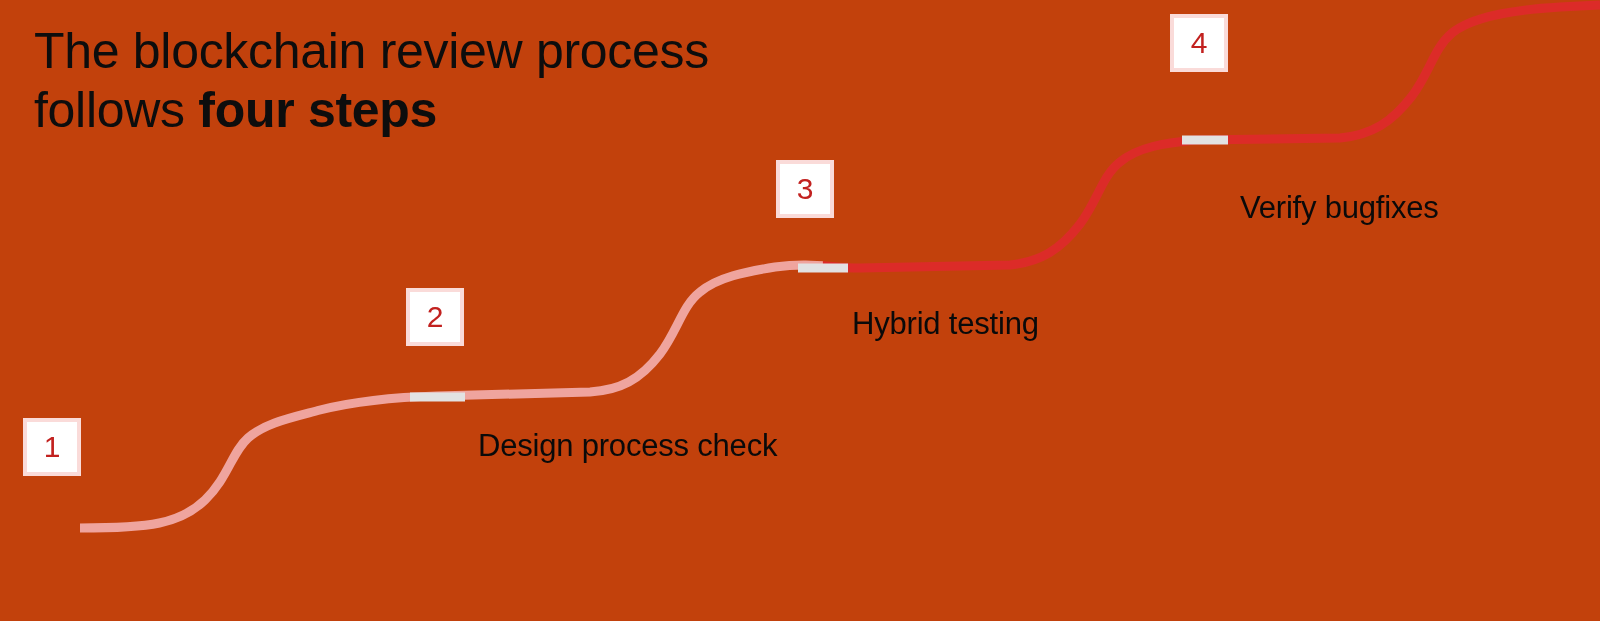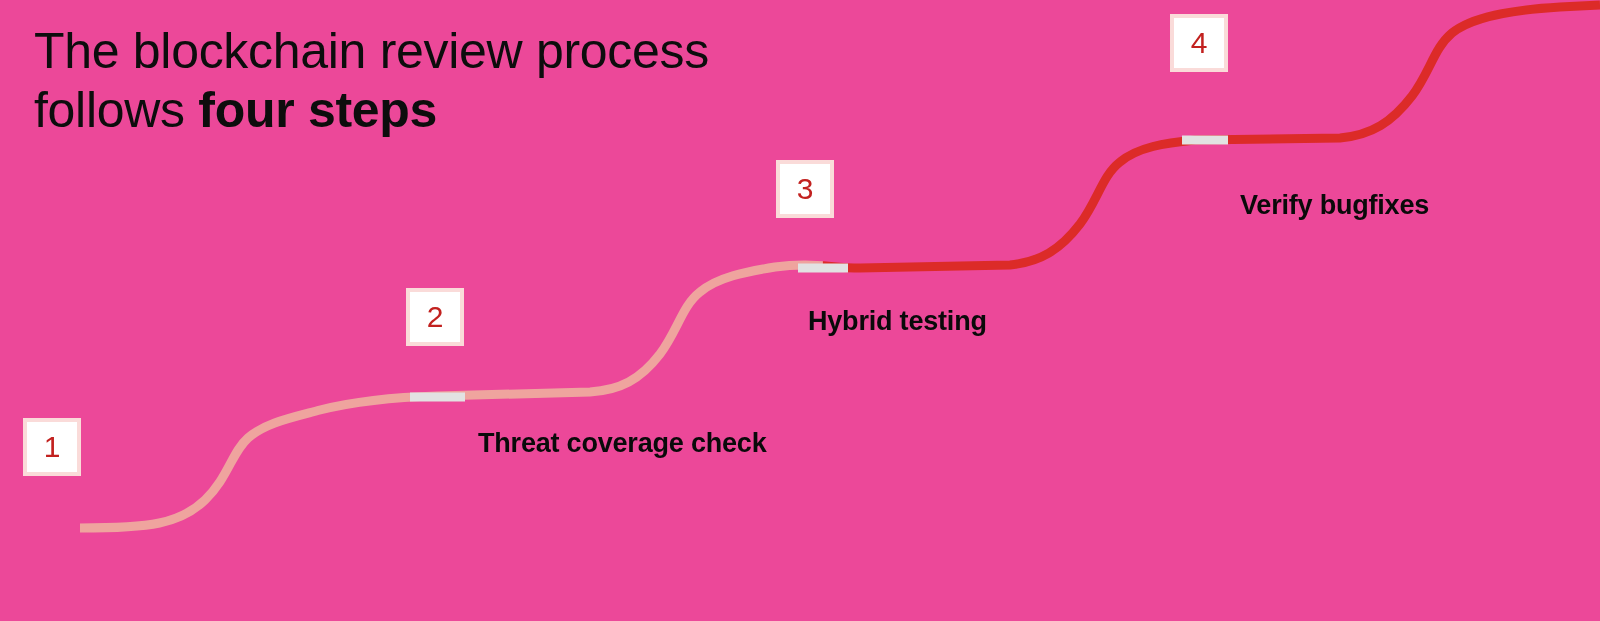--- a/index.html
+++ b/index.html
@@ -9,21 +9,21 @@
     background: #ffffff;
   }
   body {
     font-family: "Liberation Sans", sans-serif;
     -webkit-font-smoothing: antialiased;
   }
   #stage {
     position: relative;
     width: 1600px;
     height: 621px;
-    background: #ec4899;
+    background: #c2410c;
     overflow: hidden;
   }
 
   
   #title-block {
     position: absolute;
     left: 34px;
     top: 22px;
     width: 860px;
     line-height: 1.18;
@@ -59,22 +59,22 @@
     justify-content: center;
     font-size: 30px;
     font-weight: 400;
     color: #c2211f;
     font-family: "Liberation Sans", sans-serif;
   }
 
   
   .step-label {
     position: absolute;
-    font-size: 27px;
-    font-weight: 700;
+    font-size: 31px;
+    font-weight: 400;
     color: #0a0a0a;
     white-space: nowrap;
     letter-spacing: -0.2px;
   }
 </style>
 </head>
 <body>
 
 <div id="stage">
 
@@ -107,17 +107,17 @@
   <div class="step-badge" style="left: 406px; top: 288px; border-color: rgb(250, 219, 217); color: rgb(194, 33, 31);">
     <span>2</span>
   </div>
   <div class="step-badge" style="left: 776px; top: 160px; border-color: rgb(250, 219, 217); color: rgb(194, 33, 31);">
     <span>3</span>
   </div>
   <div class="step-badge" style="left: 1170px; top: 14px; border-color: rgb(250, 219, 217); color: rgb(194, 33, 31);">
     <span>4</span>
   </div>
 
-  <div class="step-label" style="left: 478px; top: 428px; color: rgb(10, 10, 10);">Threat coverage check</div>
-  <div class="step-label" style="left: 808px; top: 306px; color: rgb(10, 10, 10);">Hybrid testing</div>
+  <div class="step-label" style="left: 478px; top: 428px; color: rgb(10, 10, 10);">Design process check</div>
+  <div class="step-label" style="left: 852px; top: 306px; color: rgb(10, 10, 10);">Hybrid testing</div>
   <div class="step-label" style="left: 1240px; top: 190px; color: rgb(10, 10, 10);">Verify bugfixes</div>
 
 </div>
 
 </body></html>

